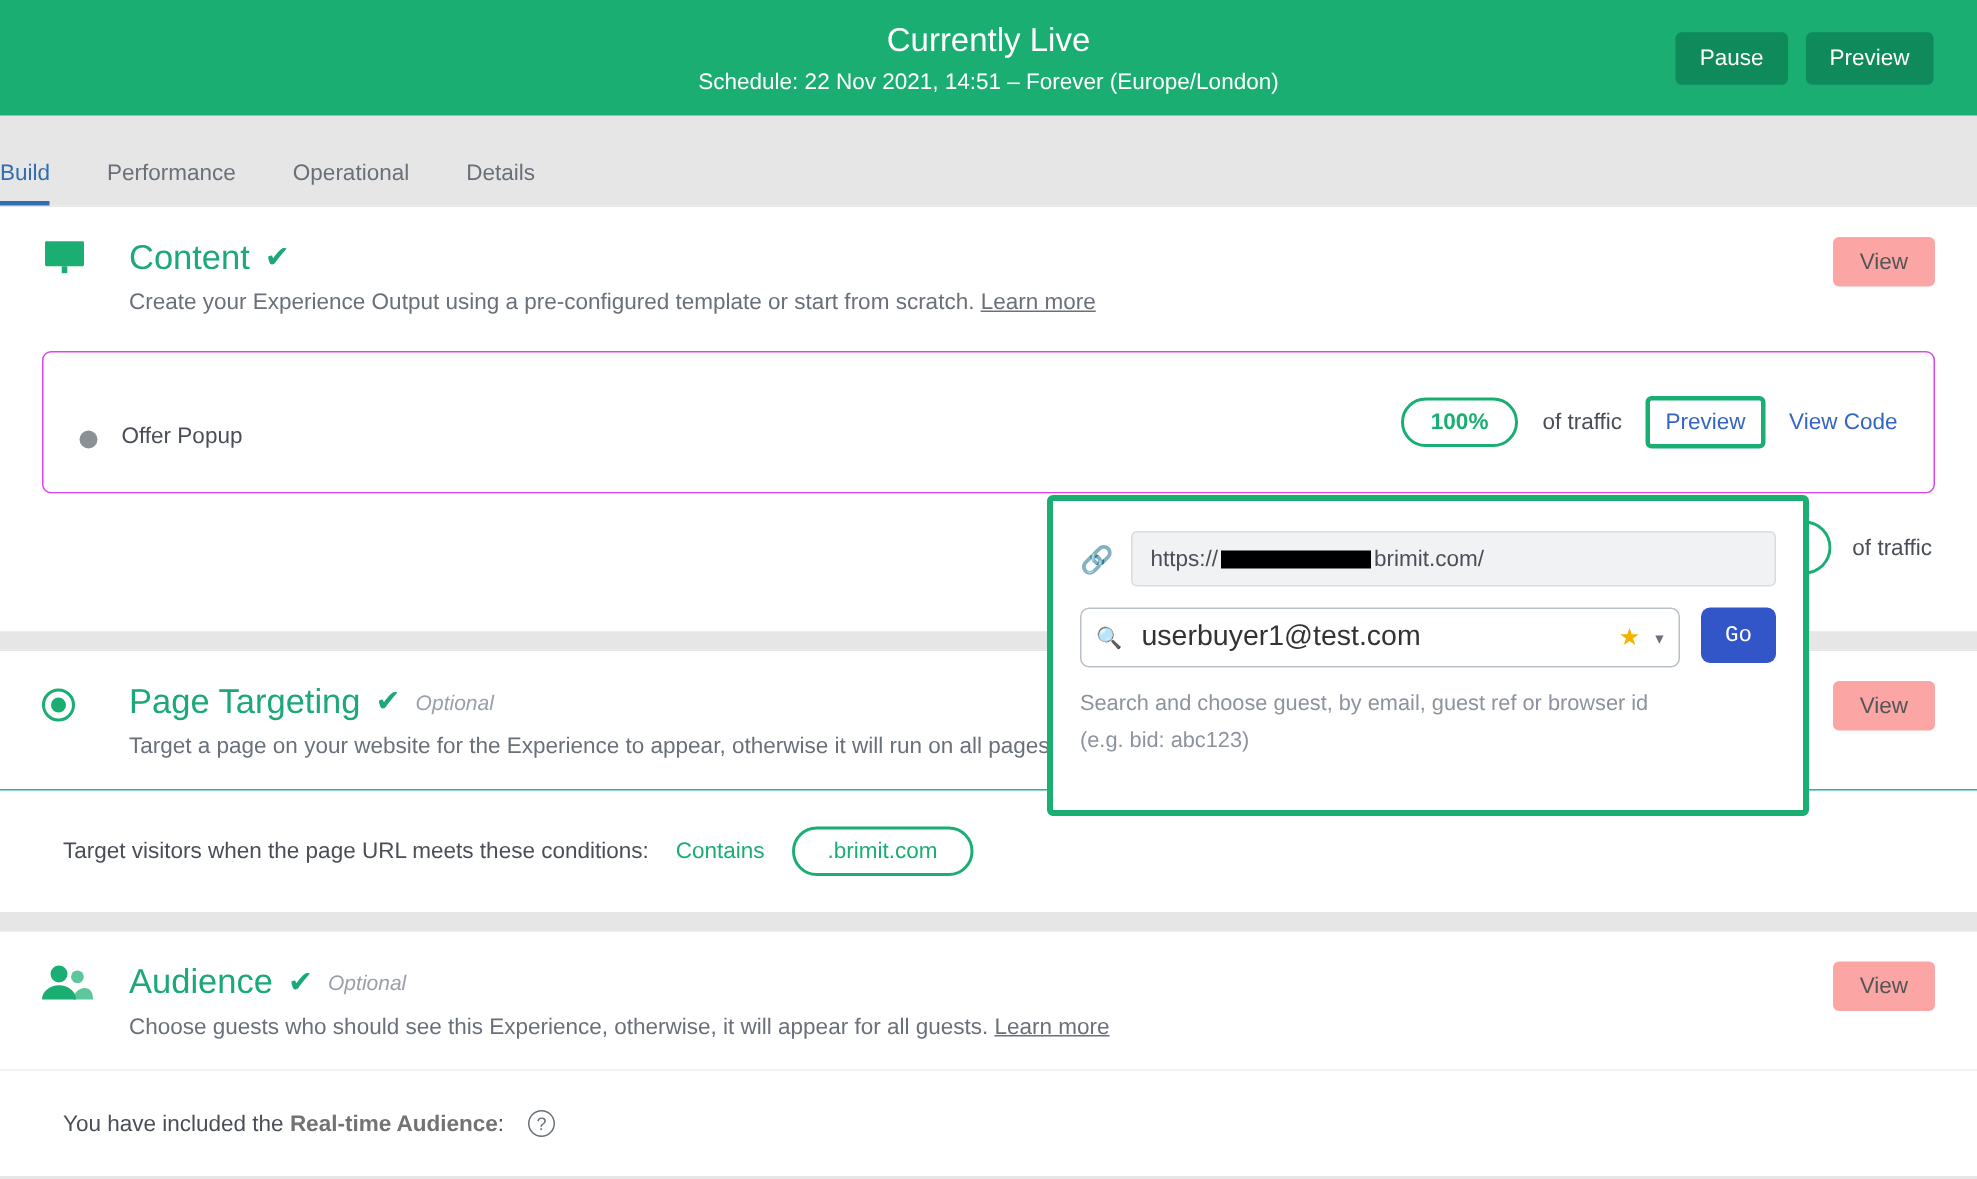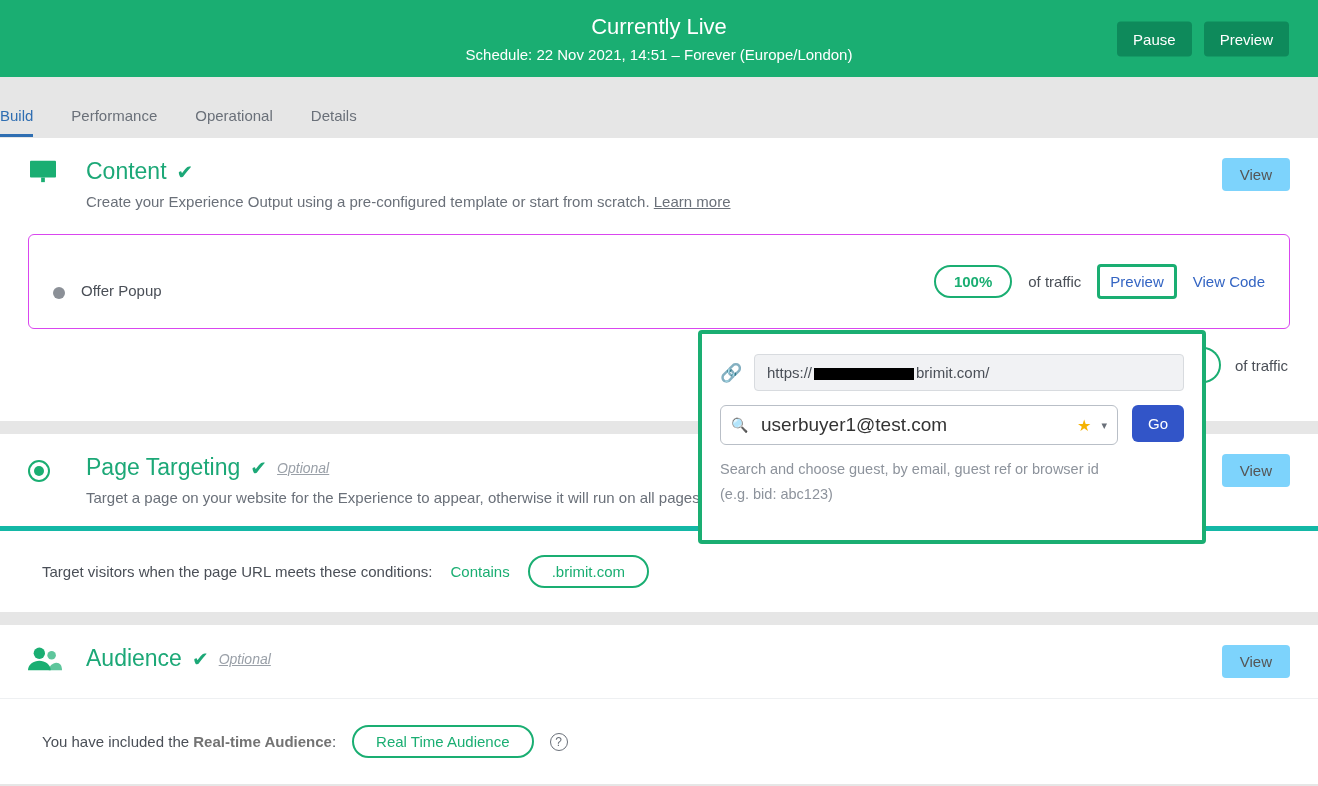--- a/index.html
+++ b/index.html
@@ -66,25 +66,25 @@
   display: flex;
   align-items: center;
   gap: 10px;
 }
 .section-title {
   font-size: 23px;
   color: #1ca877;
   font-weight: 500;
 }
 .check-icon { color: #1ca877; font-size: 20px; }
-.optional { color: #9aa0a8; font-style: italic; font-size: 14px; text-decoration: underline; }
+.optional { color: #9aa0a8; font-style: italic; font-size: 14px; }
 .section-desc { color: #6a7079; font-size: 15px; margin-top: 8px; }
 .section-desc a, .learn-more { color: #6a7079; text-decoration: underline; cursor: pointer; }
 .view-btn {
-  background: #7dd3fc;
+  background: #fca5a5;
   color: #555;
   border: none;
   border-radius: 4px;
   padding: 8px 18px;
   font-size: 15px;
   cursor: pointer;
   margin-left: auto;
   align-self: flex-start;
 }
 .content-row {
@@ -129,21 +129,21 @@
 .half-pill {
   width: 24px; height: 36px;
   border: 2px solid #1aae72;
   border-left: none;
   border-radius: 0 999px 999px 0;
 }
 .section-gap { height: 12px; background: #e6e6e6; }
 .conditions-row {
   background: #fff;
   padding: 24px 42px;
-  border-top: 5px solid #14b8a6;
+  border-top: 1px solid #14b8a6;
   display: flex;
   align-items: center;
   gap: 18px;
   font-size: 15px;
   color: #4a4f57;
 }
 .contains-link { color: #1aae72; cursor: pointer; }
 .domain-pill {
   border: 2px solid #1aae72;
   color: #1aae72;
@@ -214,20 +214,21 @@
 .caret { color: #6a7079; font-size: 11px; cursor: pointer; }
 .go-btn {
   background: #3255c8;
   color: #fff;
   border: none;
   border-radius: 6px;
   padding: 10px 16px;
   font-size: 15px;
   cursor: pointer;
   align-self: flex-start;
+  font-family: Liberation Mono, monospace;
 }
 .pp-hint { color: #8d939c; font-size: 14.5px; line-height: 1.7; max-width: 400px; }
 
 
 .people-icon svg { width: 34px; height: 26px; fill: #1aae72; }
 .board-icon svg { width: 30px; height: 26px; fill: #1aae72; }
 </style>
 </head>
 <body>
 
@@ -324,30 +325,32 @@
           <path d="M0 26c0-6 6-10 12-10s12 4 12 10z"></path>
           <path d="M22 26c0-4 4-8 8-8s6 3 6 8z" opacity="0.7"></path>
         </svg>
     </div>
     <div class="section-main">
       <div class="section-head">
         <span class="section-title">Audience</span>
         <span class="check-icon">✔</span>
         <span class="optional">Optional</span>
       </div>
+      <div class="section-desc">
+        <span>Choose guests who should see this Experience, otherwise, it will appear for all guests. </span><a class="learn-more">Learn more</a>
+      </div>
     </div>
     <button class="view-btn">View</button>
   </div>
 </div>
 
 <div class="audience-row">
   <span>
     <span>You have included the </span><b>Real-time Audience</b><span>:</span>
   </span>
-  <span class="domain-pill">Real Time Audience</span>
   <span class="help-circle">?</span>
 </div>
 
 <div class="popover">
   <div class="pp-row">
     <span class="link-icon">🔗</span>
     <div class="url-input">
       <span>https://</span><span class="redact"></span><span>brimit.com/</span>
     </div>
   </div>

